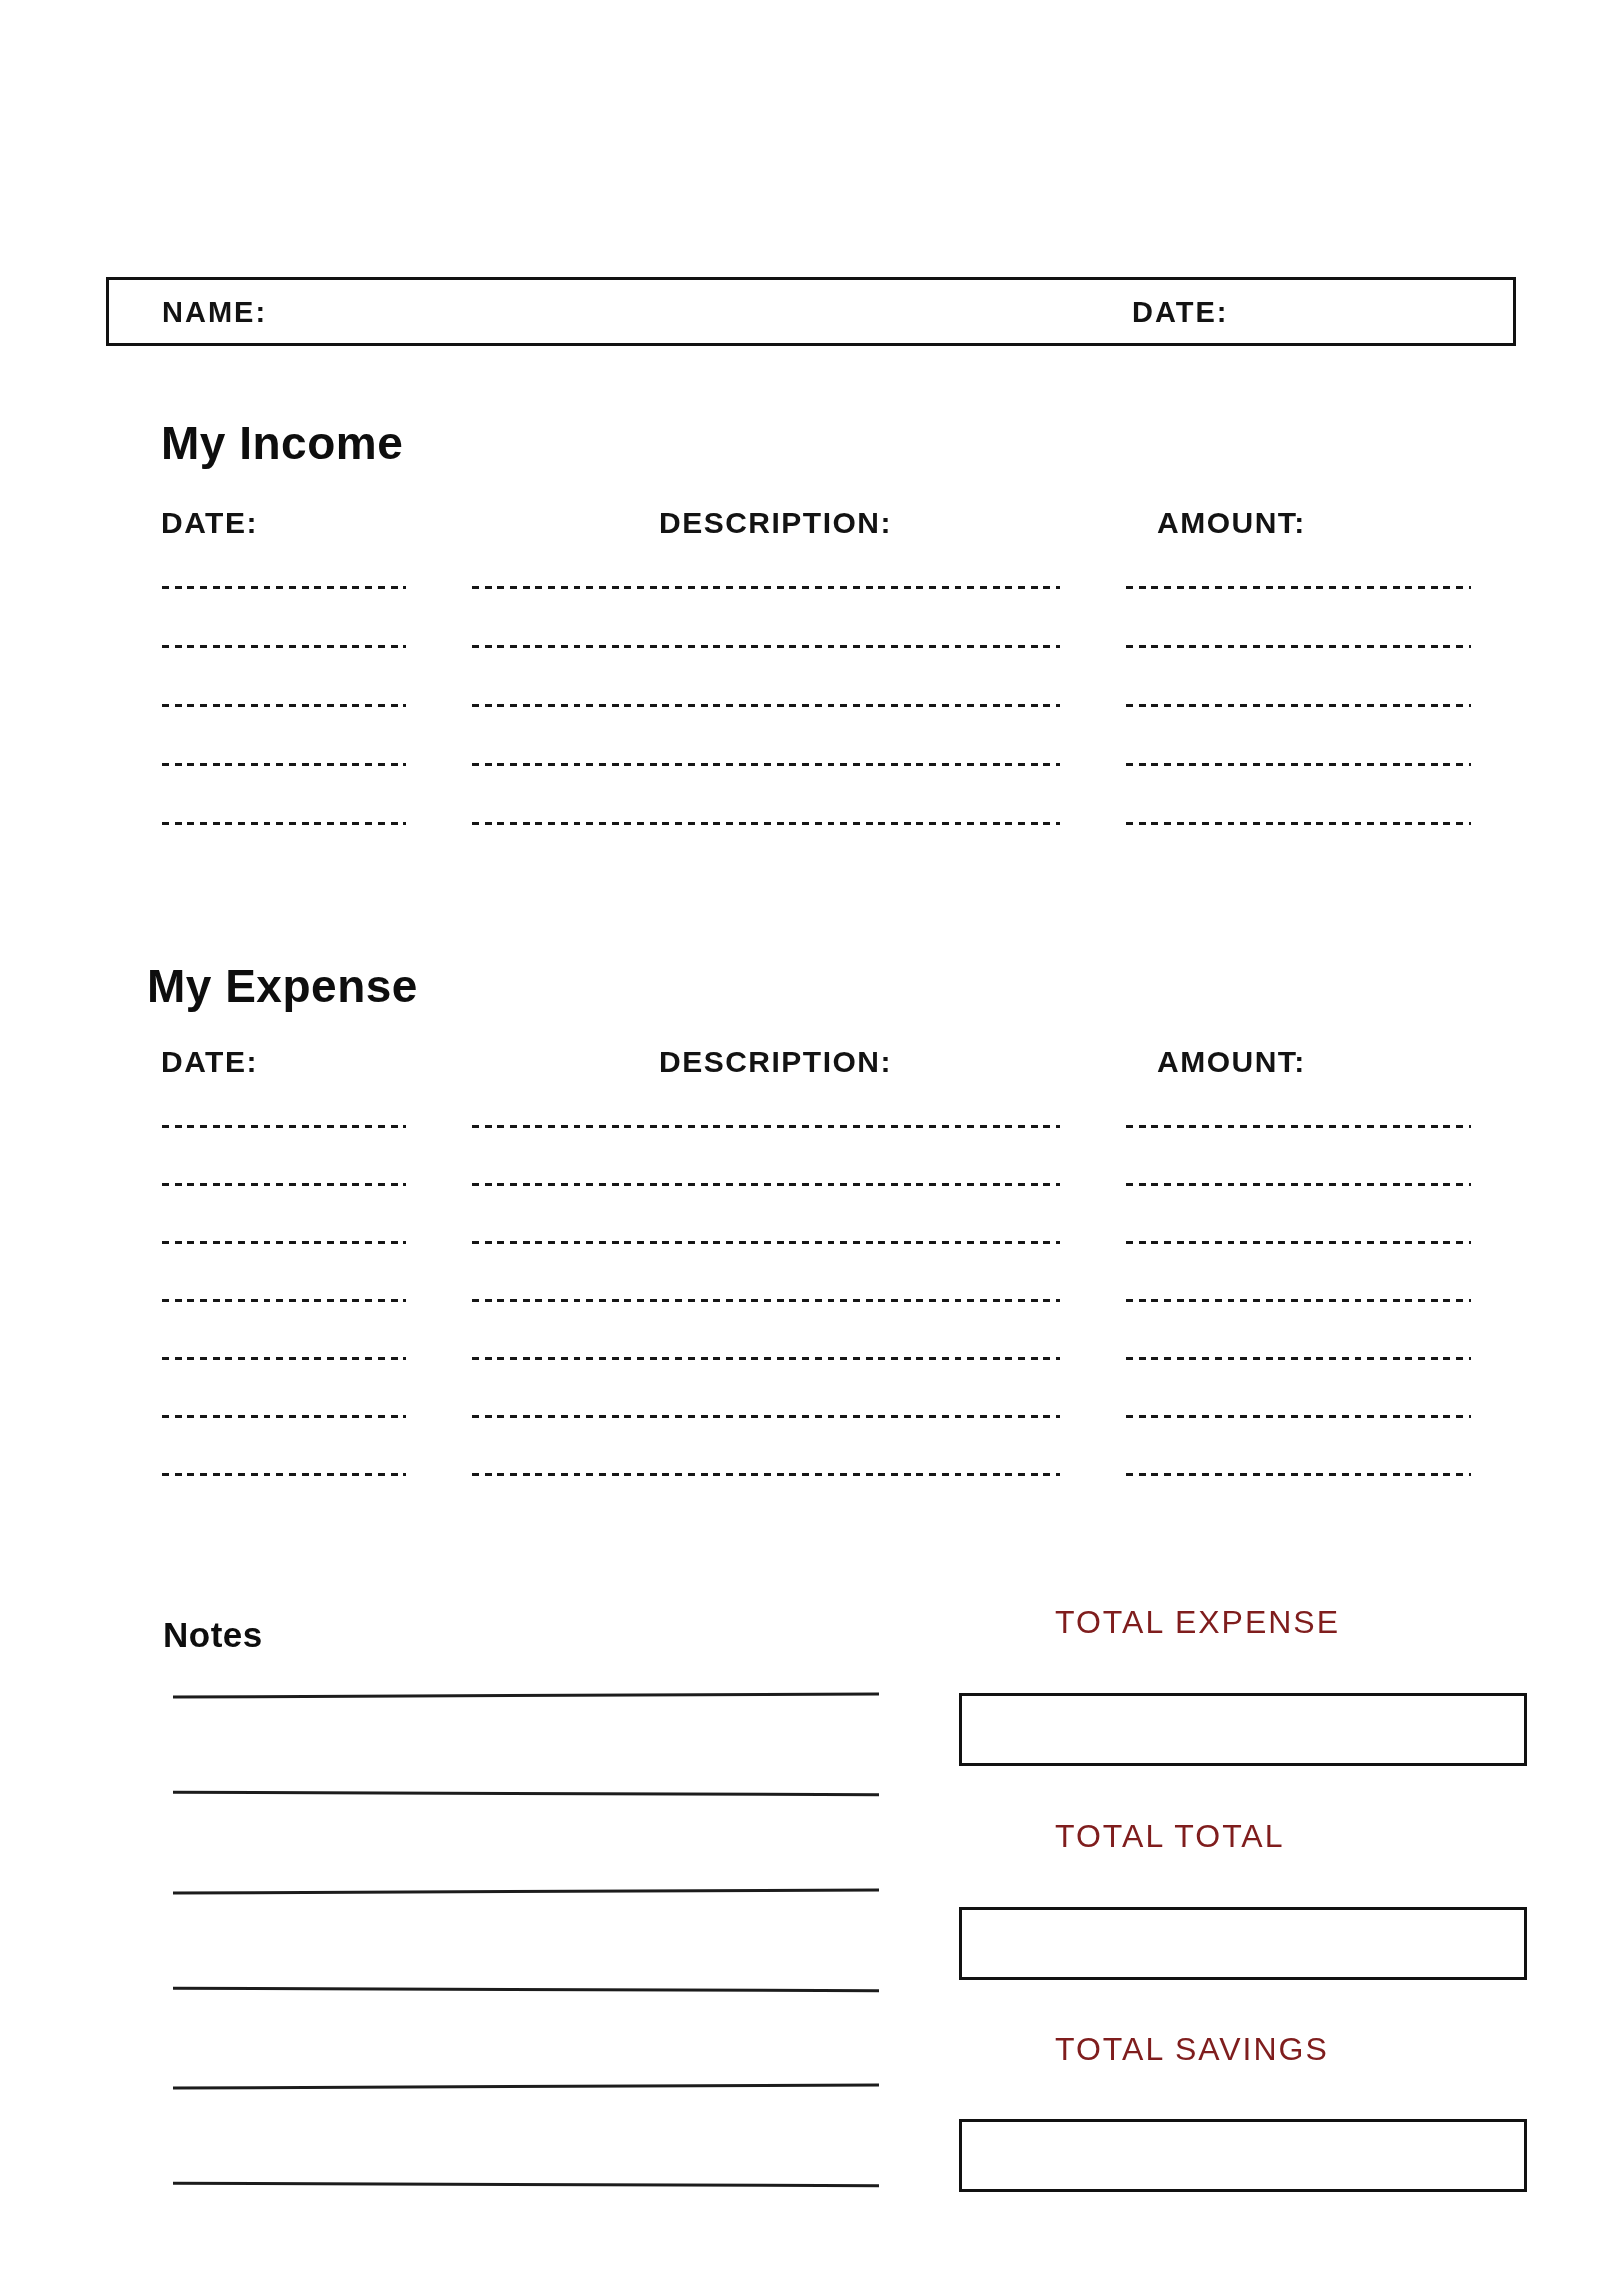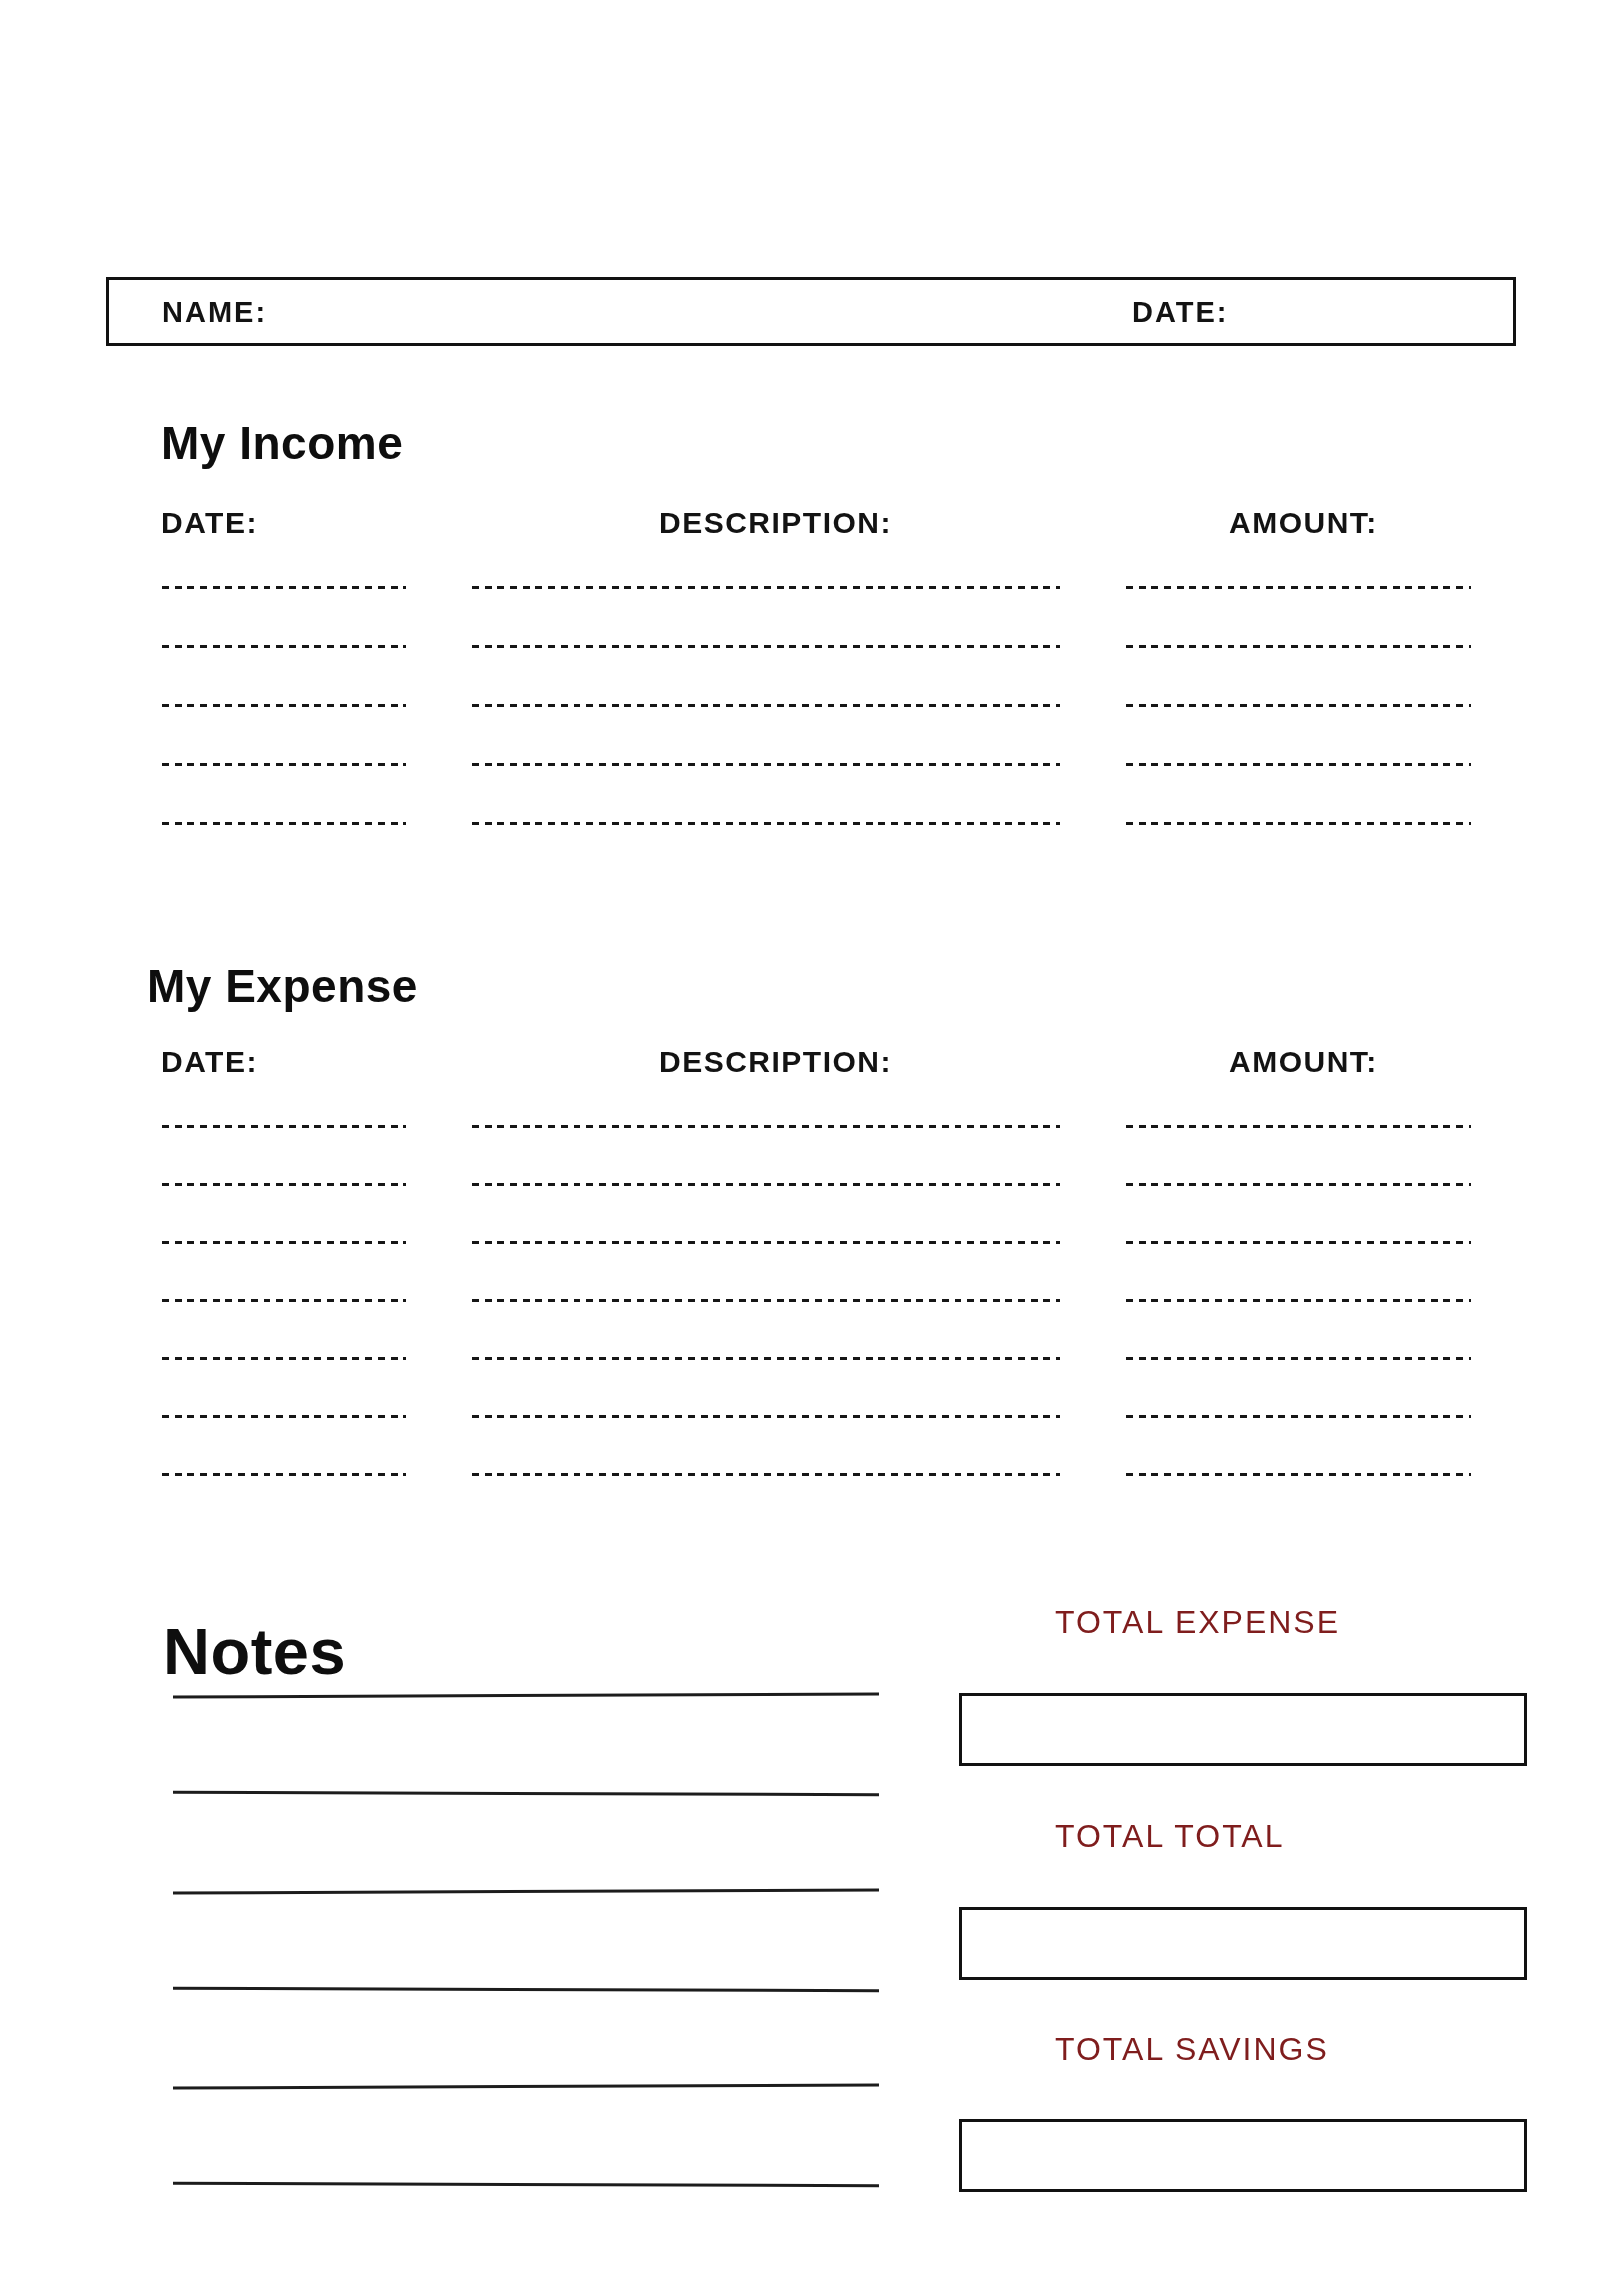--- a/index.html
+++ b/index.html
@@ -57,35 +57,35 @@
     margin: 0;
     font-size: 46px;
     line-height: 1.1;
     font-weight: 700;
     letter-spacing: 0.5px;
     color: #0e0e0e;
     white-space: nowrap;
   }
   #income-heading  { left: 161px; top: 418px; }
   #expense-heading { left: 147px; top: 961px; }
-  #notes-heading   { left: 163px; top: 1616px; font-size: 65px; }
+  #notes-heading   { left: 163px; top: 1616px; font-size: 35px; }
 
   
   .col-header {
     position: absolute;
     font-size: 30px;
     line-height: 1.1;
     font-weight: 700;
     letter-spacing: 1.5px;
     color: #131313;
     white-space: nowrap;
   }
   .col-date   { left: 161px; }
   .col-desc   { left: 659px; }
-  .col-amount { left: 1229px; }
+  .col-amount { left: 1157px; }
   .income-headers  .col-header { top: 506px; }
   .expense-headers .col-header { top: 1045px; }
 
   
   .rows { position: absolute; left: 0; width: 1622px; }
   #income-rows  { top: 586px; }
   #expense-rows { top: 1125px; }
   .row { position: relative; height: 59px; }
   #expense-rows .row { height: 58px; }
   .dash {

